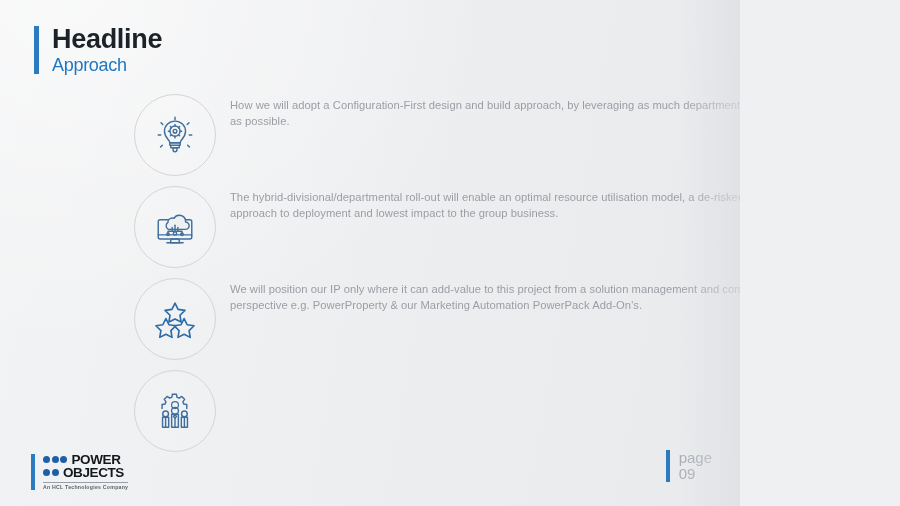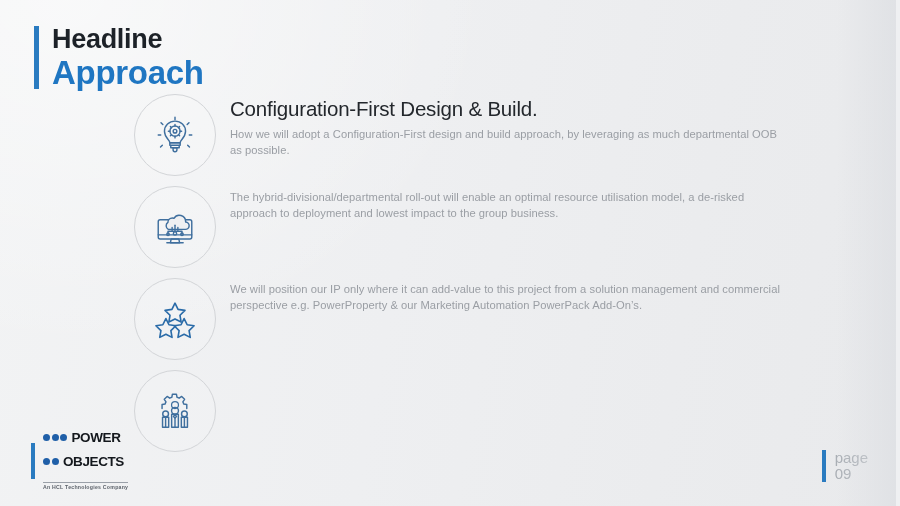--- a/index.html
+++ b/index.html
@@ -9,21 +9,21 @@
   body {
     width: 900px;
     height: 506px;
     overflow: hidden;
     background: #eff0f2;
     font-family: "Liberation Sans", sans-serif;
     -webkit-font-smoothing: antialiased;
   }
   .slide {
     position: relative;
-    width: 896px;
+    width: 740px;
     height: 506px;
     background: linear-gradient(100deg, #f2f3f4 0%, #eeeff1 45%, #ebecee 75%, #e9eaec 100%);
     overflow: hidden;
   }
   
   .slide::before {
     content: "";
     position: absolute;
     left: -120px;
     top: -160px;
@@ -65,22 +65,22 @@
     line-height: 1.0;
   }
   .headline-1 {
     font-size: 27px;
     font-weight: bold;
     color: #1d2228;
     letter-spacing: -0.3px;
     margin-bottom: 3px;
   }
   .headline-2 {
-    font-size: 33px;
-    font-weight: bold;
+    font-size: 18px;
+    font-weight: normal;
     color: #1f76c2;
     letter-spacing: -0.3px;
   }
 
   
   .items {
     position: absolute;
     left: 134px;
     top: 92px;
     width: 700px;
@@ -138,21 +138,20 @@
   .logo-bar {
     width: 4px;
     height: 36px;
     background: #2a7bc0;
     margin-right: 8px;
   }
   .logo-block {
     display: flex;
     flex-direction: column;
     justify-content: center;
-    gap: 11px;
   }
   .logo-row {
     display: flex;
     align-items: center;
     height: 13px;
   }
   .dots {
     display: flex;
     align-items: center;
     margin-right: 3px;
@@ -227,21 +226,20 @@
             <path d="M18.6 32.1h10.8v2.6H18.6zM19.6 34.7h8.8v2.6h-8.8z"></path>
             <path d="M22 37.3h4v2.1a2 2 0 0 1-2 2 2 2 0 0 1-2-2v-2.1z"></path>
             <circle cx="24" cy="20" r="5.3"></circle>
             <circle cx="24" cy="20" r="1.9"></circle>
             <path d="M24 14.7v-1.6M24 27v-1.6M18.7 20h-1.6M30.9 20h-1.6M20.3 16.3l-1.1-1.1M28.8 24.8l-1.1-1.1M20.3 23.7l-1.1 1.1M28.8 15.2l-1.1 1.1"></path>
             <path d="M24 5.5v2.6M38.6 11.2l-1.9 1.9M9.4 11.2l1.9 1.9M41.5 24h-2.6M9.1 24H6.5M37.2 34.6l1.9 1.9M10.8 34.6l-1.9 1.9"></path>
           </svg>
         </span>
       </div>
       <div class="item-text">
-        <div class="item-title">Configuration-First Design &amp; Build.</div>
         <div class="item-desc">How we will adopt a Configuration-First design and build approach, by leveraging as much departmental OOB as possible.</div>
       </div>
     </div>
 
     <div class="item">
       <div class="icon-circle">
         <span>
           <svg width="46" height="46" viewBox="0 0 48 48" fill="none" stroke="#3f6f9e" stroke-width="1.5" stroke-linecap="round" stroke-linejoin="round">
             <path d="M8.5 16.5h31a2 2 0 0 1 2 2v16a2 2 0 0 1-2 2h-31a2 2 0 0 1-2-2v-16a2 2 0 0 1 2-2z"></path>
             <path d="M6.5 32.2h35"></path>

